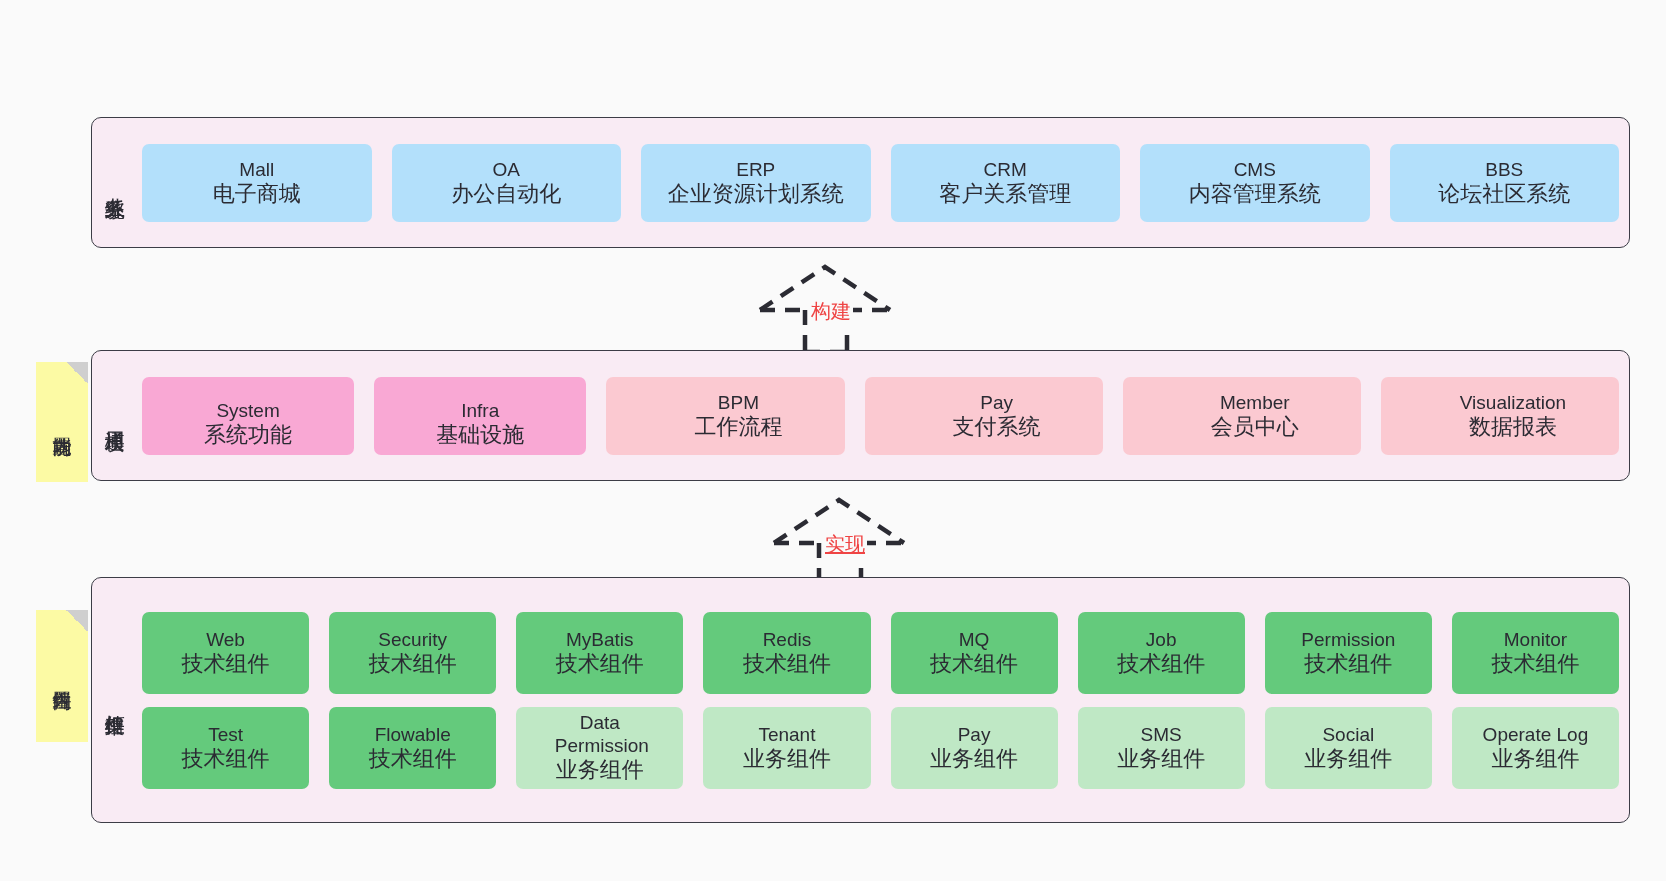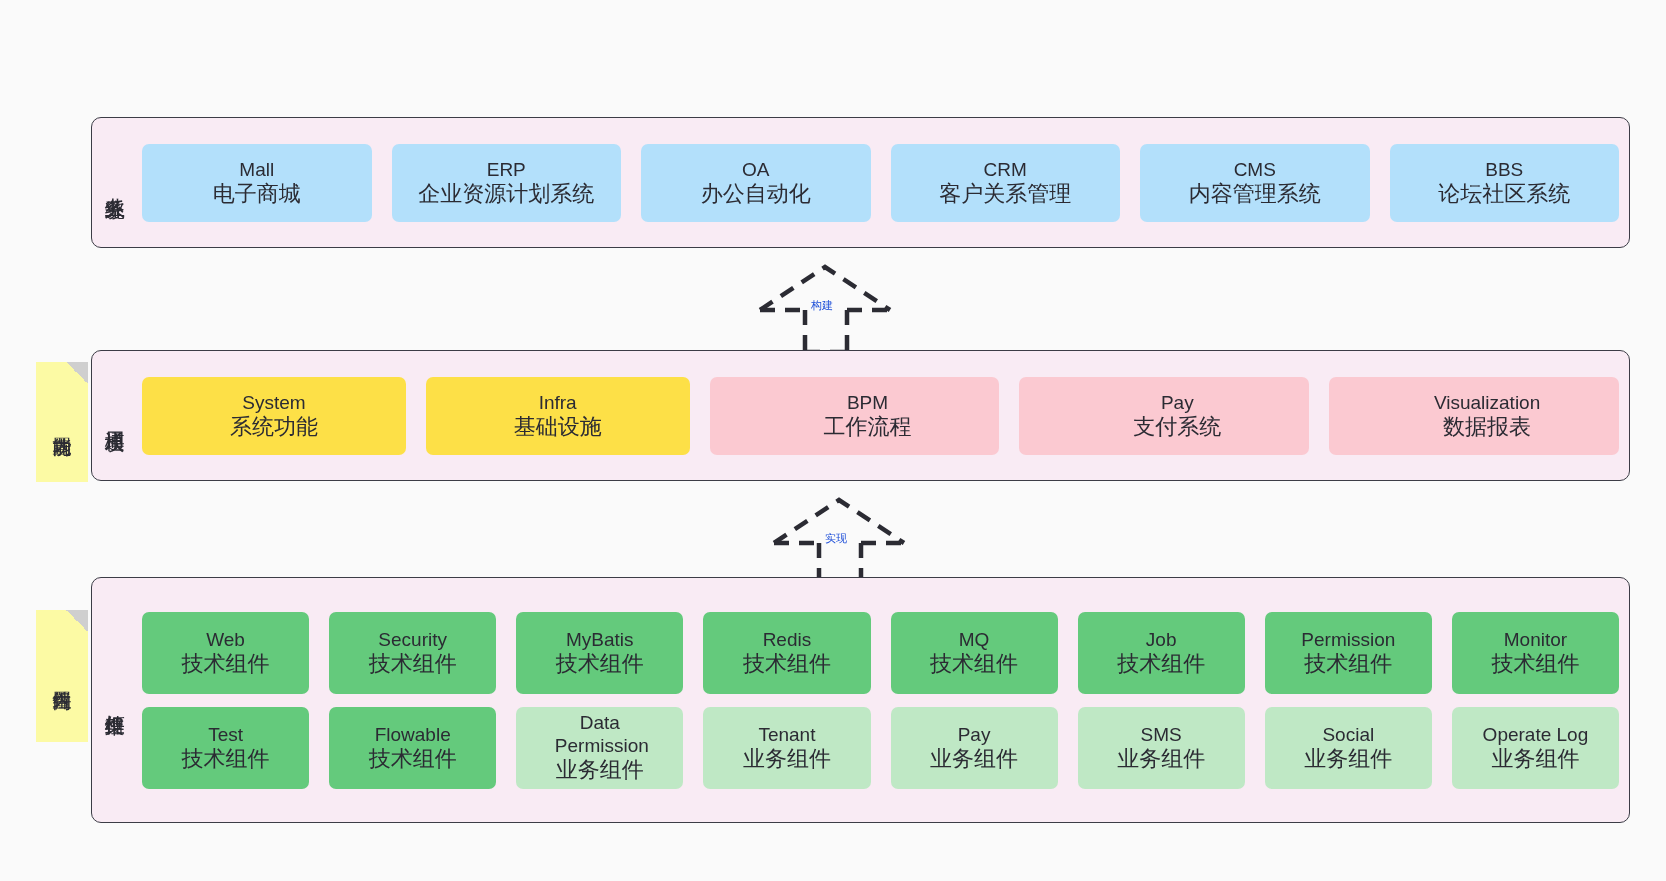--- a/index.html
+++ b/index.html
@@ -72,21 +72,21 @@
   .card .en {
     font-size: 19px;
     white-space: normal;
   }
   .card .cn {
     font-size: 22px;
   }
 
   
   .c-blue       { background: #b3e0fb; }
-  .c-red        { background: #fde047; }
+  .c-red        { background: #f9a8d4; justify-content: flex-end; }
   .c-pink       { background: #fbc9d1; padding-left: 30px; }
   .c-green      { background: #64ca7c; }
   .c-lightgreen { background: #bfe8c5; }
 
   
   .note {
     position: absolute;
     background: #fcfaa4;
     box-sizing: border-box;
     display: flex;
@@ -109,49 +109,49 @@
     background: linear-gradient(225deg, #cfcfcf 0 50%, transparent 50% 100%);
   }
 
   
   .arrow {
     position: absolute;
   }
   .arrow svg { display: block; overflow: visible; }
   .arrow-label {
     position: absolute;
-    font-size: 11px;
-    color: #1d4ed8;
+    font-size: 20px;
+    color: #ef4444;
     background: #fafafa;
     padding: 0 2px;
     white-space: nowrap;
     user-select: none;
   }
 </style>
 </head>
 <body>
 
 <div class="layer" style="left:91px; top:117px; width:1539px; height:131px;">
   <div class="layer-title">业务系统</div>
   <div class="cards">
     <div class="card-row" style="height:78px;">
 
       <div class="card c-blue">
         <span class="en">Mall</span>
         <span class="cn">电子商城</span>
       </div>
 
       <div class="card c-blue">
+        <span class="en">OA</span>
+        <span class="cn">办公自动化</span>
+      </div>
+
+      <div class="card c-blue">
         <span class="en">ERP</span>
         <span class="cn">企业资源计划系统</span>
-      </div>
-
-      <div class="card c-blue">
-        <span class="en">OA</span>
-        <span class="cn">办公自动化</span>
       </div>
 
       <div class="card c-blue">
         <span class="en">CRM</span>
         <span class="cn">客户关系管理</span>
       </div>
 
       <div class="card c-blue">
         <span class="en">CMS</span>
         <span class="cn">内容管理系统</span>
@@ -201,40 +201,44 @@
       <div class="card c-pink">
         <span class="en">BPM</span>
         <span class="cn">工作流程</span>
       </div>
 
       <div class="card c-pink">
         <span class="en">Pay</span>
         <span class="cn">支付系统</span>
       </div>
 
+      <div class="card c-pink">
+        <span class="en">Member</span>
+        <span class="cn">会员中心</span>
+      </div>
 
       <div class="card c-pink">
         <span class="en">Visualization</span>
         <span class="cn">数据报表</span>
       </div>
 
     </div>
   </div>
 </div>
 
 <div class="arrow" style="left:769px; top:495px; width:150px; height:95px;">
   <svg width="150" height="95" viewBox="0 0 150 95" fill="none">
     <path d="M5 48 L70 5 L135 48" stroke="#2b2b33" stroke-width="4.5" stroke-dasharray="15 10" fill="none"></path>
     <path d="M5 48 L50 48" stroke="#2b2b33" stroke-width="4.5" stroke-dasharray="15 10" fill="none"></path>
     <path d="M92 48 L135 48" stroke="#2b2b33" stroke-width="4.5" stroke-dasharray="15 10" fill="none"></path>
     <path d="M50 48 L50 90" stroke="#2b2b33" stroke-width="4.5" stroke-dasharray="15 10" fill="none"></path>
     <path d="M92 48 L92 90" stroke="#2b2b33" stroke-width="4.5" stroke-dasharray="15 10" fill="none"></path>
     <path d="M50 90 L92 90" stroke="#2b2b33" stroke-width="4.5" stroke-dasharray="15 10" fill="none"></path>
   </svg>
-  <span class="arrow-label" style="left:54px; top:36px;">实现</span>
+  <span class="arrow-label" style="left:54px; top:36px;text-decoration:underline;">实现</span>
 </div>
 
 <div class="note" style="left:36px; top:610px; width:52px; height:132px;">
   <span class="fold"></span>
   <span>内置组件</span>
 </div>
 
 <div class="layer" style="left:91px; top:577px; width:1539px; height:246px;">
   <div class="layer-title">框架组件</div>
   <div class="cards">

